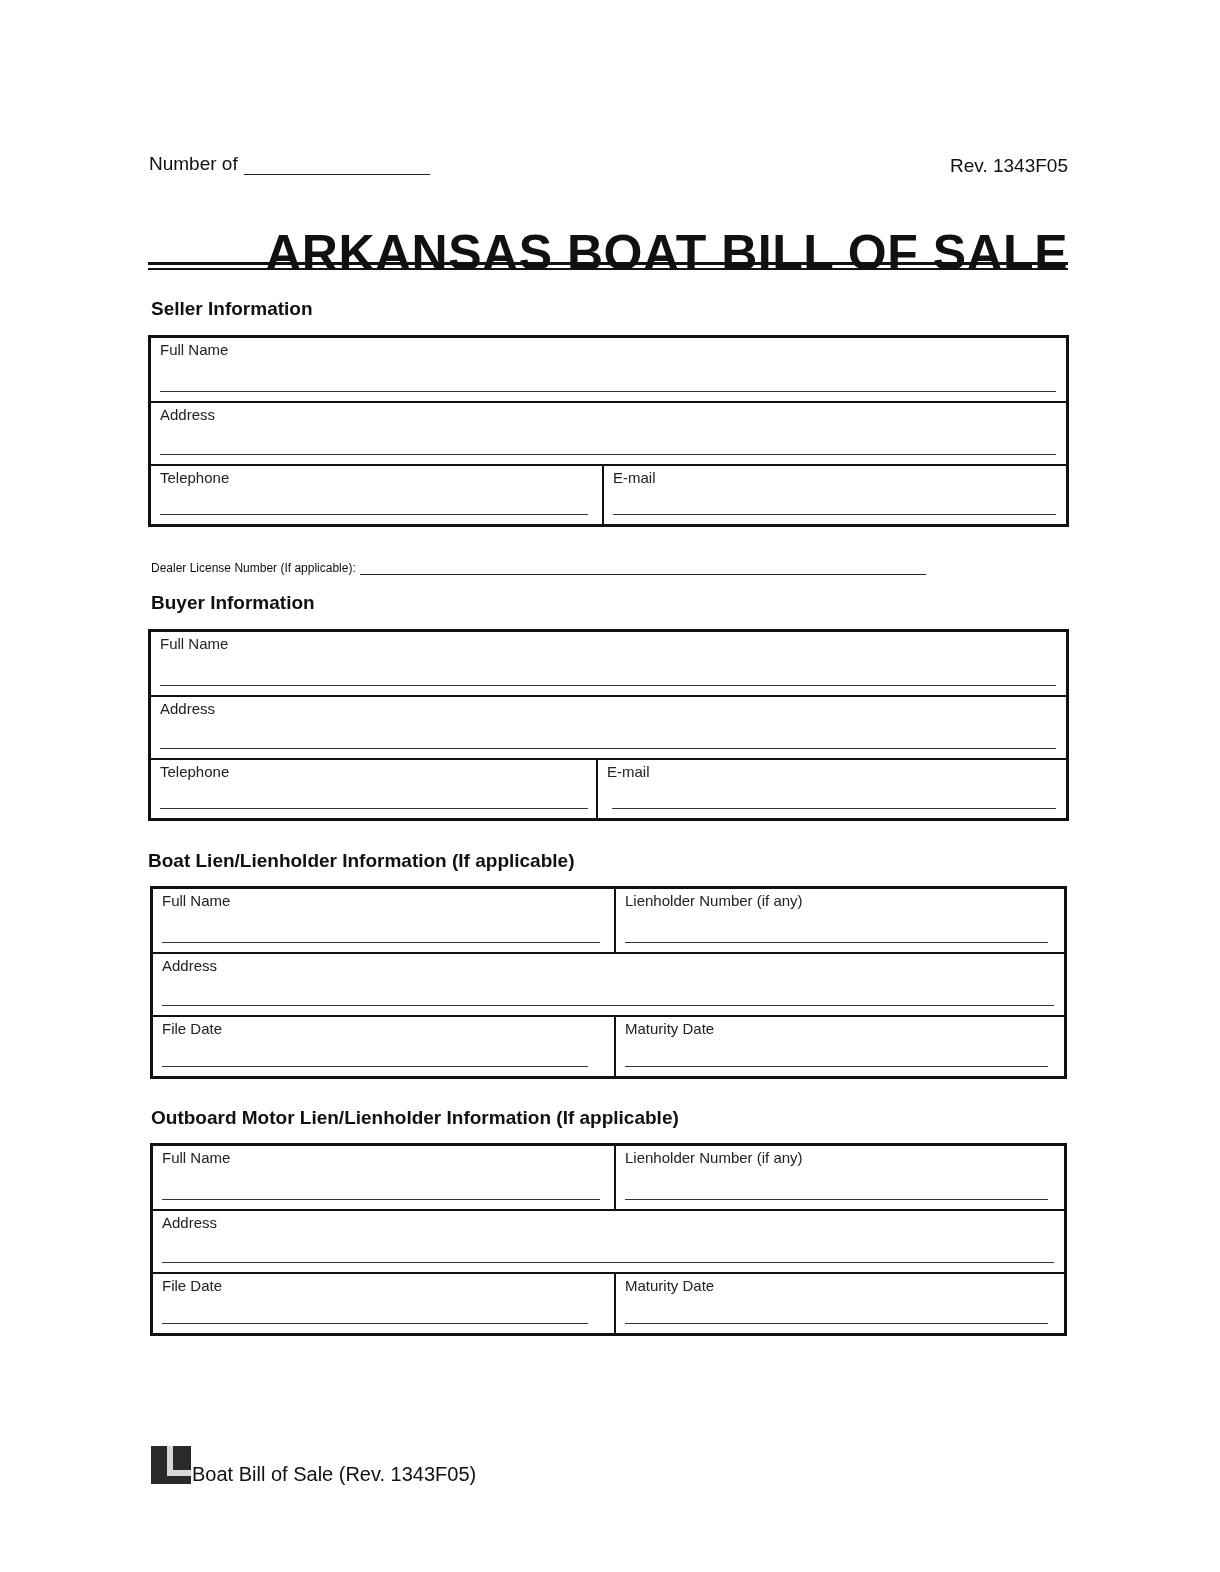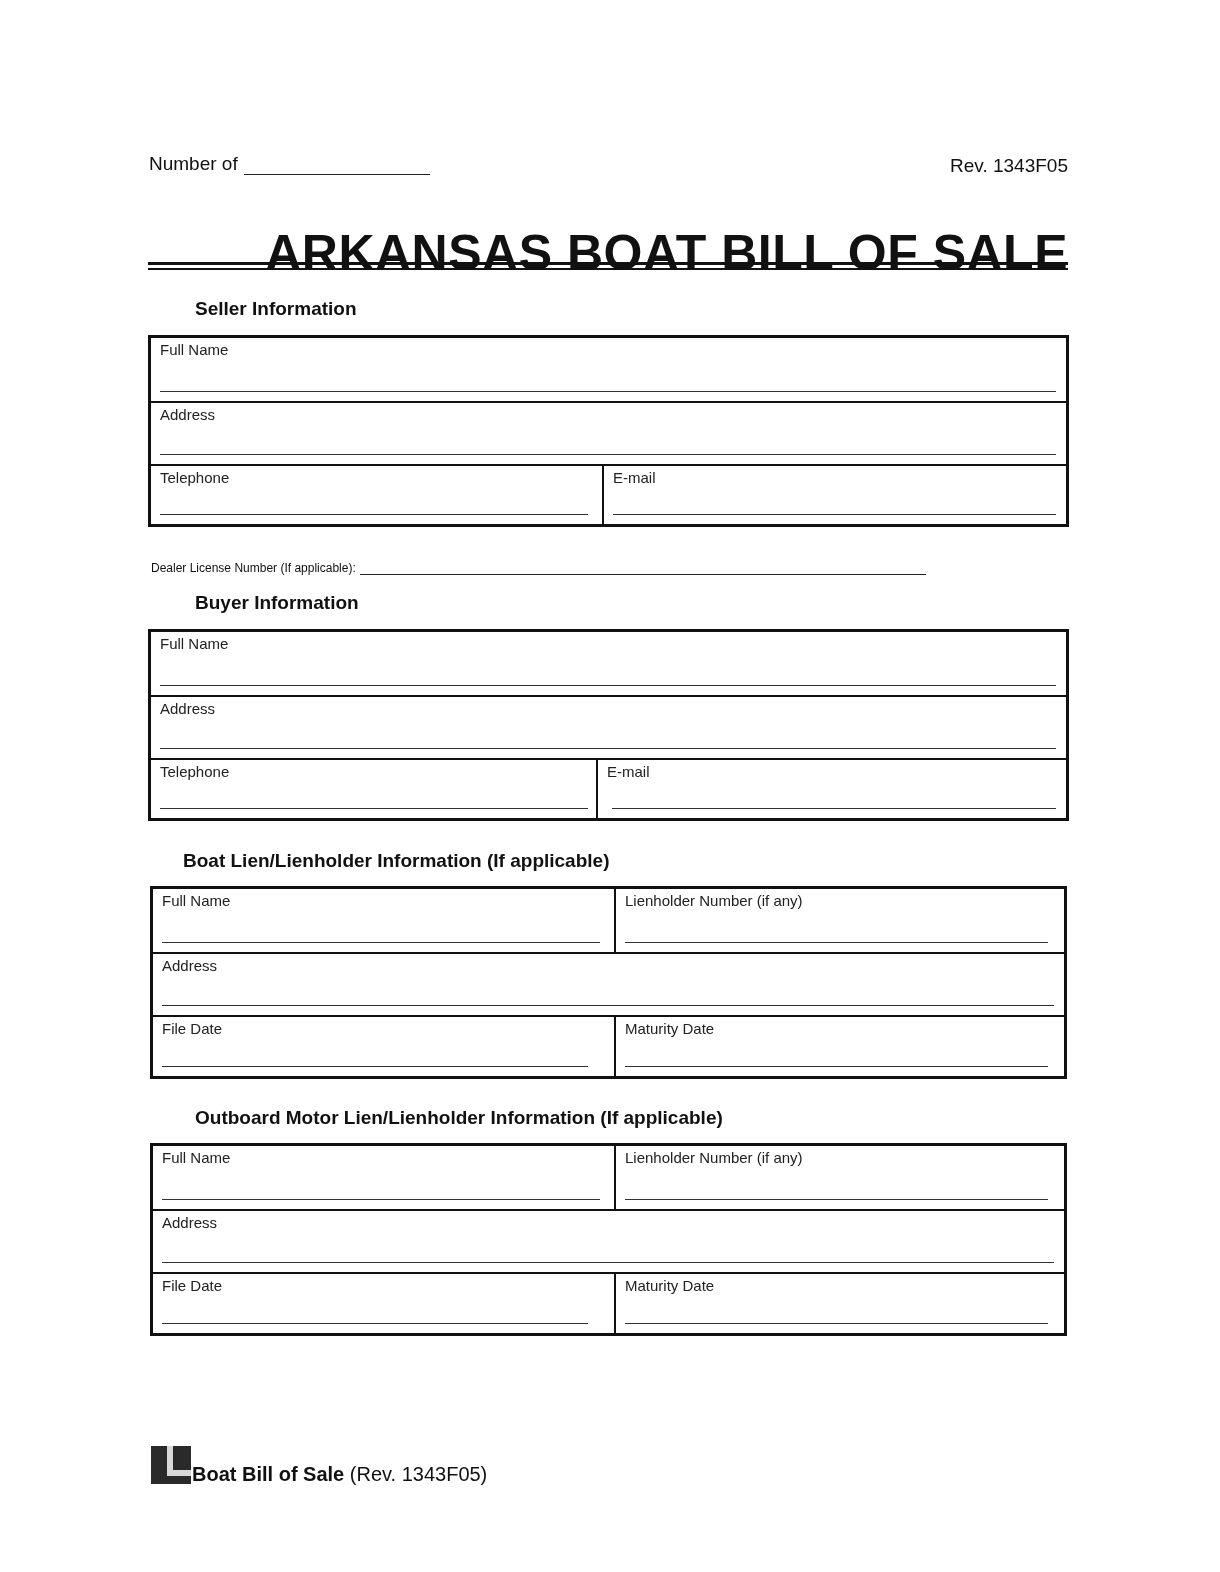--- a/index.html
+++ b/index.html
@@ -4,36 +4,36 @@
 <style>
   html, body { margin:0; padding:0; background:#fff; }
   body { width:1220px; height:1572px; position:relative; font-family:"Liberation Sans", sans-serif; color:#111; overflow:hidden; }
   .abs { position:absolute; }
   .state { left:149px; top:153px; font-size:19px; }
   .state-line { display:inline-block; width:186px; border-bottom:1.5px solid #222; margin-left:6px; height:18px; vertical-align:bottom; }
   .rev { right:152px; top:155px; font-size:19px; }
   .title { left:148px; width:920px; top:204px; text-align:right; font-size:50px; font-weight:bold; letter-spacing:0.5px;margin-top:20px; }
   .rule1 { left:148px; width:920px; top:262px; border-top:3px solid #111; }
   .rule2 { left:148px; width:920px; top:268px; border-top:2px solid #111; }
-  .h { font-size:19px; font-weight:bold;margin-left:44px; }
+  .h { font-size:19px; font-weight:bold; }
   .table { position:absolute; border:3px solid #111; box-sizing:border-box; }
   .row { position:absolute; left:0; right:0; border-top:2px solid #111; box-sizing:border-box; }
   .row.first { border-top:none;text-decoration:underline; }
   .cell { position:absolute; top:0; bottom:0; box-sizing:border-box; }
   .cell.div { border-left:2px solid #111; }
   .lbl { position:absolute; left:9px; top:3px; font-size:15px; color:#222; }
   .line { position:absolute; left:9px; right:10px; bottom:9px; border-bottom:1.5px solid #333; }
   .dealer { left:151px; top:554px; font-size:12px; }
   .dealer-line { display:inline-block; width:566px; border-bottom:1.5px solid #222; height:20px; vertical-align:bottom; margin-left:4px; }
   .footer { left:151px; top:1446px; display:flex; align-items:flex-end; }
   .logo { width:40px; height:38px; background:#2a2a2a; position:relative; }
   .logo::before { content:""; position:absolute; left:16px; top:0; width:6px; height:30px; background:#d8d8d8; }
   .logo::after { content:""; position:absolute; left:16px; top:24px; width:24px; height:6px; background:#d8d8d8; }
   .footer-text { font-size:20px; margin-left:1px; line-height:20px; }
-  .footer-text b { font-weight:bold; }
+  .footer-text b { font-weight:normal; }
 </style>
 </head>
 <body>
 
 <div class="abs state">
   <span>Number of</span><span class="state-line"></span>
 </div>
 <div class="abs rev">Rev. 1343F05</div>
 <div class="abs title">ARKANSAS BOAT BILL OF SALE</div>
 <div class="abs rule1"></div>
@@ -88,21 +88,21 @@
       <span class="lbl">Telephone</span>
       <span class="line" style="right:8px;"></span>
     </div>
     <div class="cell div" style="left:445px; right:0;">
       <span class="lbl">E-mail</span>
       <span class="line" style="left:14px;"></span>
     </div>
   </div>
 </div>
 
-<div class="abs h" style="left:139px; top:850px;text-align:center;">Boat Lien/Lienholder Information (If applicable)</div>
+<div class="abs h" style="left:148px; top:850px;text-align:center;">Boat Lien/Lienholder Information (If applicable)</div>
 <div class="table" style="left:150px; top:886px; width:917px; height:193px;">
   <div class="row first" style="top:0; height:63px;">
     <div class="cell" style="left:0; width:461px;">
       <span class="lbl">Full Name</span>
       <span class="line" style="right:14px;"></span>
     </div>
     <div class="cell div" style="left:461px; right:0;">
       <span class="lbl">Lienholder Number (if any)</span>
       <span class="line" style="right:16px;"></span>
     </div>

